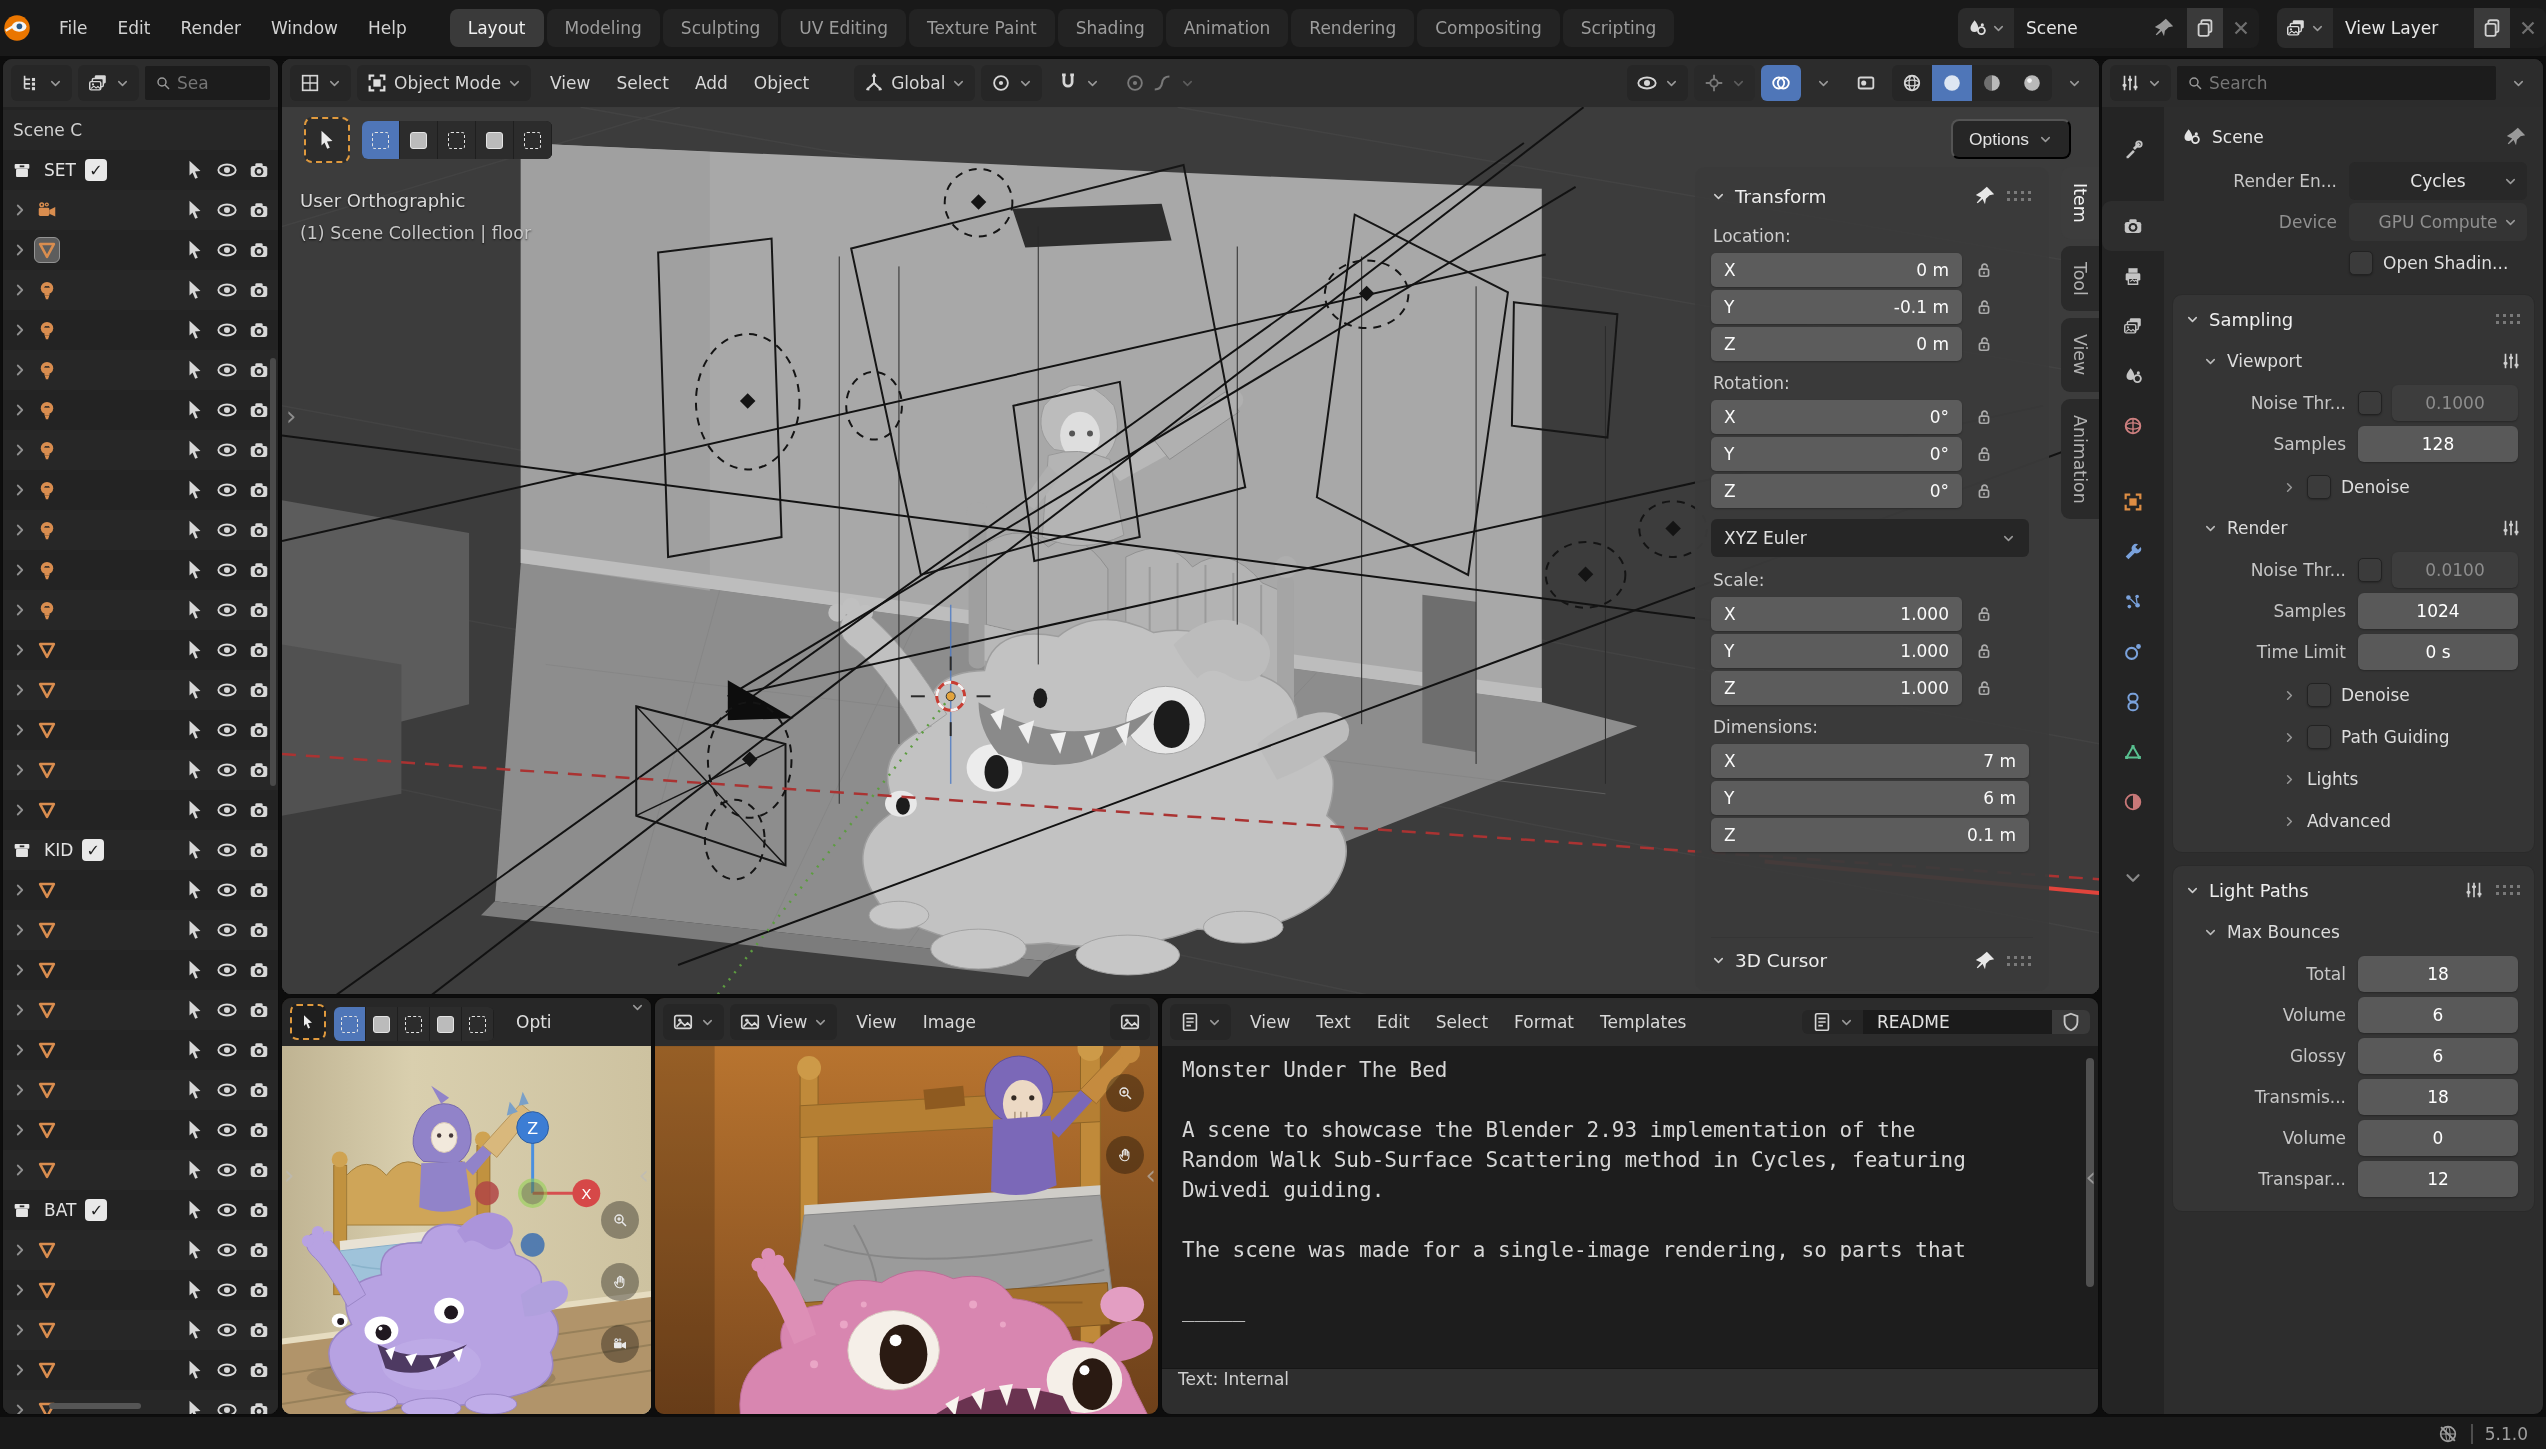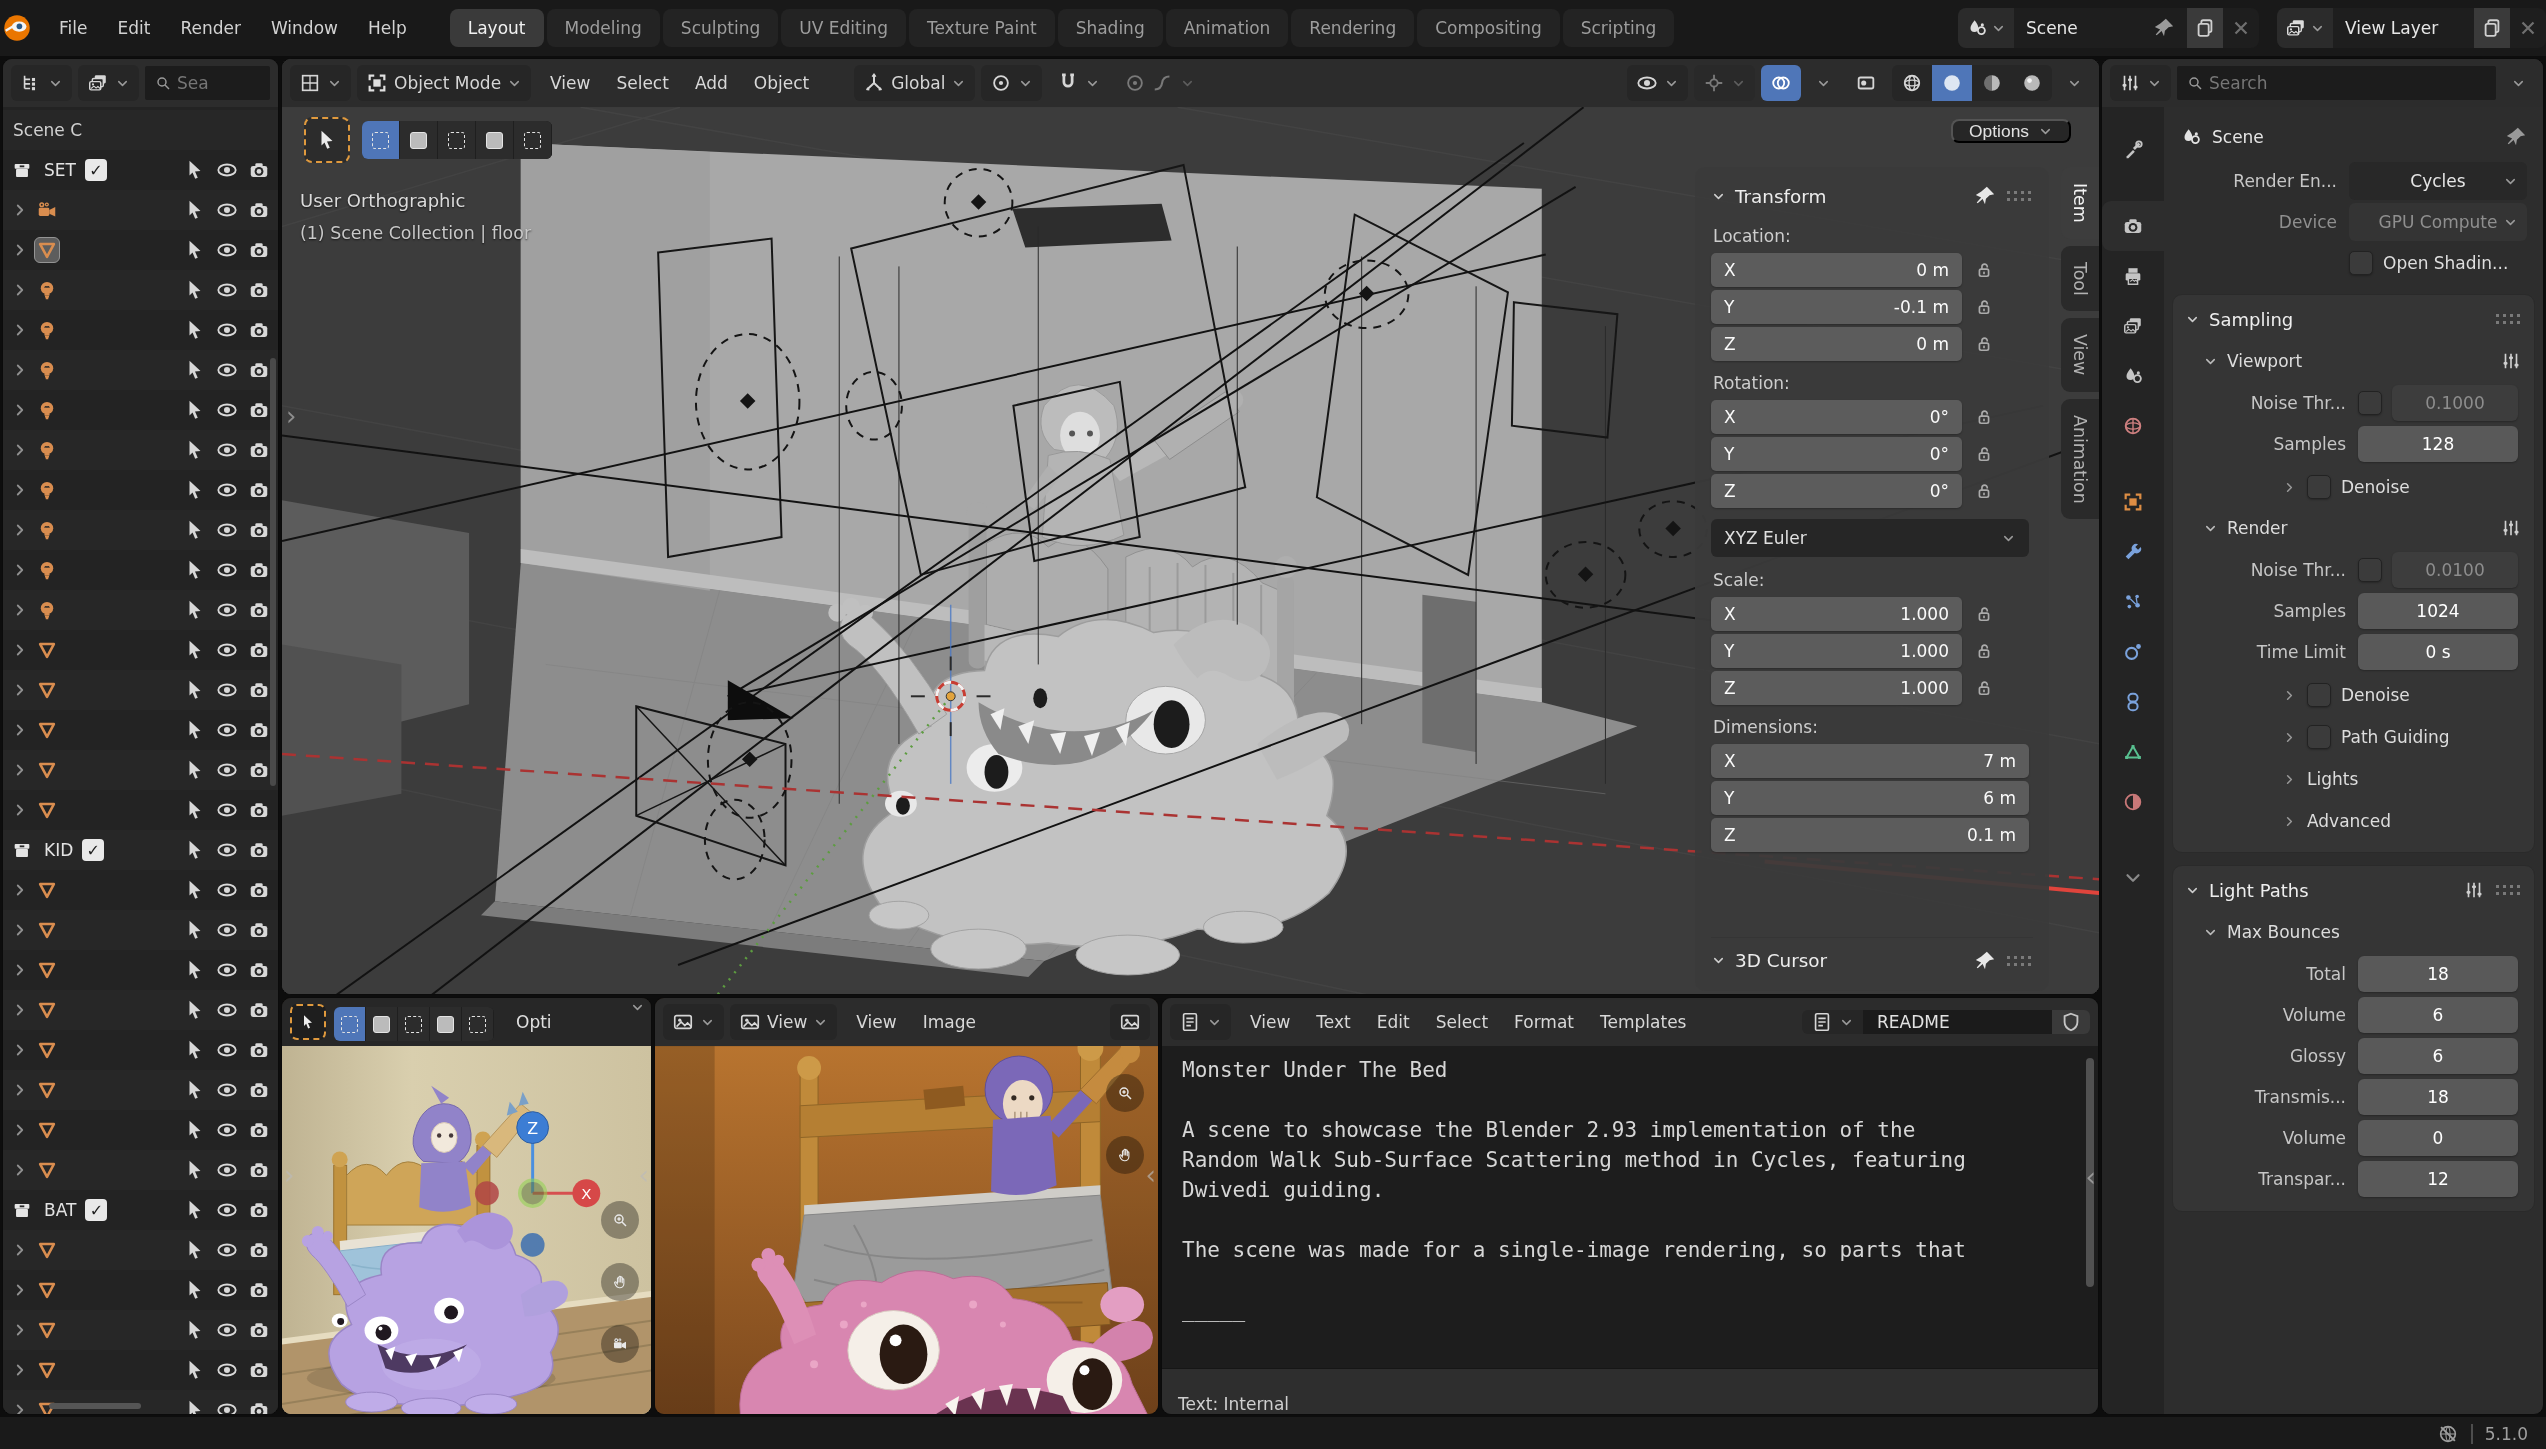--- a/index.html
+++ b/index.html
@@ -63,21 +63,21 @@
   .tool-overlay{position:absolute;left:22px;top:10px;display:flex;gap:12px;align-items:flex-start}
   .tool-cursor-btn{width:46px;height:46px;border:2px dashed #e09a3e;border-radius:8px;background:#1e1e1e88;display:flex;align-items:center;justify-content:center;color:#ececec}
   .mode-group{display:flex;background:#1f1f1f;border-radius:6px;overflow:hidden;margin-top:4px}
   .mode-btn{width:38px;height:38px;display:flex;align-items:center;justify-content:center;background:#2c2c2c;border-right:1px solid #1f1f1f}
   .mode-btn.active{background:#4f76b8}
   .mode-ic{width:17px;height:17px;border:1.7px dashed #e4e4e4;border-radius:3px}
   .mode-ic.solid{border-style:solid;background:#bbb}
   .vp-text{position:absolute;left:18px;top:78px;line-height:32px;text-shadow:0 1px 2px #000a}
   .vp-text .l1{color:#dcdcdc;font-size:18px}
   .vp-text .l2{color:#c9c9c9;font-size:17.4px}
-  .options-btn{position:absolute;right:28px;top:12px;height:24px;padding:0 16px;background:#232323e0;border-radius:8px;display:flex;align-items:center;gap:9px;color:#e2e2e2;font-size:17.4px}
+  .options-btn{position:absolute;right:28px;top:12px;height:40px;padding:0 16px;background:#232323e0;border-radius:8px;display:flex;align-items:center;gap:9px;color:#e2e2e2;font-size:17.4px}
   .edge{position:absolute;color:#bbb;opacity:.65;font-size:26px;line-height:20px}
   
   .npanel{position:absolute;left:1413px;top:60px;width:354px;height:824px;background:#3a3a3af0;border-radius:10px;padding:8px 16px 12px;display:flex;flex-direction:column}
   .np-h{display:flex;align-items:center;gap:9px;height:42px;color:#ededed;font-size:18.4px}
   .np-h .sp{flex:1}
   .grip{width:28px;height:14px;background:radial-gradient(#8a8a8a 1.7px,transparent 2px) 0 0/7px 7px;opacity:.8}
   .np-label{color:#cdcdcd;margin:9px 0 7px 2px}
   .np-row{display:flex;align-items:center;gap:12px;margin-bottom:3px}
   .np-field{width:251px;height:34px;background:#5c5c5c;border-radius:5px;display:flex;align-items:center;justify-content:space-between;padding:0 13px;color:#fafafa;box-shadow:0 1px 2px #0004}
   .no-lock .np-field{width:318px}
@@ -124,21 +124,21 @@
   
   .imged{left:654px;top:997px;width:505px;height:418px;background:#20180f}
   .imged .ed-header{background:#2c2c2c}
   
   .texted{left:1161px;top:997px;width:938px;height:418px;background:#1d1d1d}
   .readme-group{display:flex;align-items:center;margin-left:auto;border-radius:6px;overflow:hidden;height:24px}
   .readme-field{display:flex;align-items:center;background:#1b1b1b;height:100%;padding:0 14px;color:#e2e2e2;min-width:189px}
   .readme-shield{display:flex;align-items:center;background:#3a3a3a;height:100%;padding:0 8px;color:#c5c5c5}
   .code{padding:9px 0 0 20px;font-family:"DejaVu Sans Mono","Liberation Mono",monospace;font-size:21px;line-height:30px;color:#d6d6d6;height:314px;overflow:hidden}
   .code-line{min-height:30px;white-space:pre}
-  .tfoot{position:absolute;bottom:0;left:0;right:0;height:46px;background:#2e2e2e;display:flex;align-items:flex-end;padding:0 16px;color:#cfcfcf;border-top:1px solid #161616}
+  .tfoot{position:absolute;bottom:0;left:0;right:0;height:46px;background:#2e2e2e;display:flex;align-items:flex-start;padding:0 16px;color:#cfcfcf;border-top:1px solid #161616}
   .t-scroll{position:absolute;right:4px;top:60px;width:8px;height:229px;background:#515151;border-radius:4px}
   
   .statusbar{position:absolute;left:0;top:1417px;width:2546px;height:33px;background:#1a1a1a;display:flex;align-items:center;justify-content:flex-end;padding:0 18px;gap:12px;color:#9f9f9f}
   .ver-div{width:2px;height:20px;background:#4d4d4d}
   .navbtn{position:absolute;width:38px;height:38px;border-radius:50%;background:#00000055;display:flex;align-items:center;justify-content:center;color:#e8e8e8}
 </style>
 </head>
 <body>
 
 <svg style="position:absolute;width:0;height:0" aria-hidden="true">

